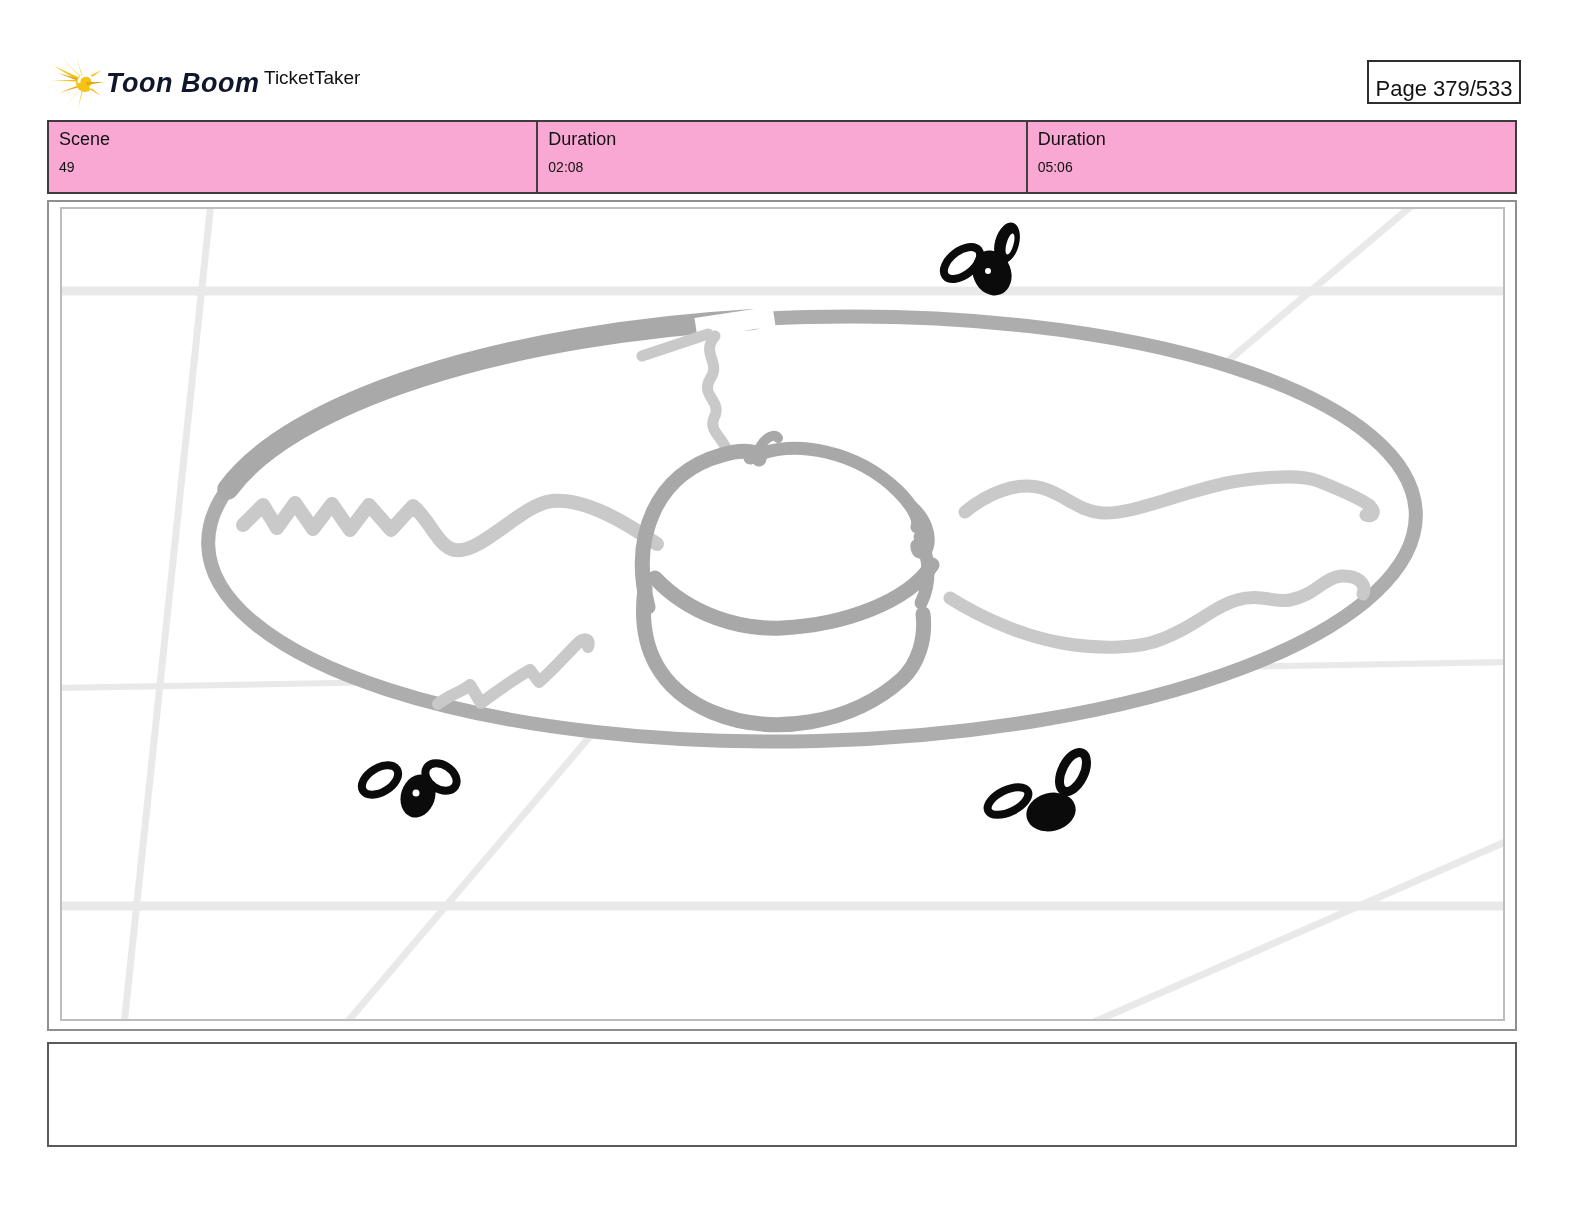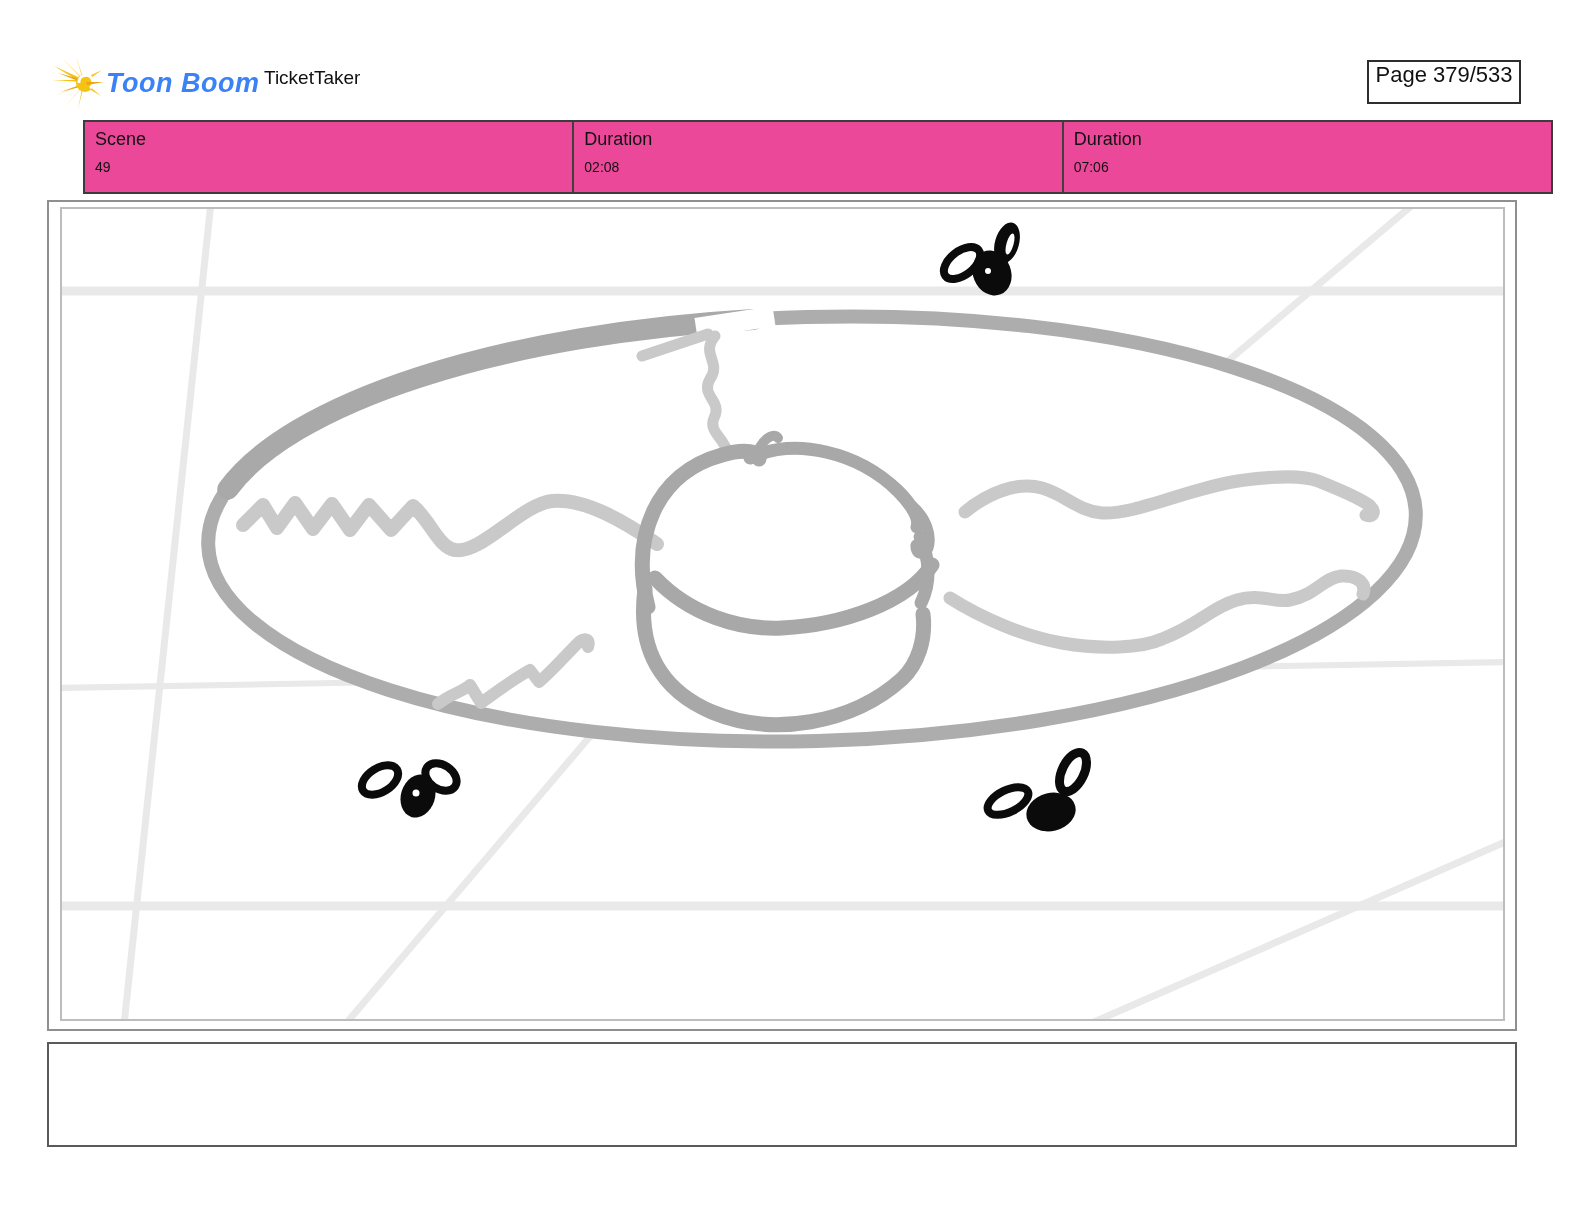--- a/index.html
+++ b/index.html
@@ -4,29 +4,29 @@
 <style>
   html,body{margin:0;padding:0;background:#ffffff;}
   .page{position:relative;width:1584px;height:1224px;background:#ffffff;overflow:hidden;
         font-family:"Liberation Sans",sans-serif;color:#1a1a1a;}
 
   
   .header{position:absolute;left:0;top:0;width:1584px;height:118px;}
   .logo{position:absolute;left:52px;top:56px;width:200px;height:54px;}
   .logo svg{position:absolute;left:0;top:0;}
   .brand{position:absolute;left:54px;top:12px;font-size:27px;font-weight:bold;font-style:italic;
-         color:#3b82f6;letter-spacing:.5px;white-space:nowrap;text-align:center;}
+         color:#0f172a;letter-spacing:.5px;white-space:nowrap;text-align:center;}
   .title{position:absolute;left:264px;top:67px;font-size:19px;color:#111;}
   .pagebox{position:absolute;left:1367px;top:60px;width:154px;height:44px;border:2px solid #2e2e2e;
-           box-sizing:border-box;display:flex;align-items:flex-start;justify-content:center;}
+           box-sizing:border-box;display:flex;align-items:flex-end;justify-content:center;}
   .pagebox span{font-size:22px;color:#111;}
 
   
   .info{position:absolute;left:47px;top:120px;width:1470px;height:74px;display:flex;
-        border:2px solid #3c3c3c;box-sizing:border-box;background:#ec4899;margin-left:36px;}
+        border:2px solid #3c3c3c;box-sizing:border-box;background:#f9a8d4;}
   .cell{flex:1;border-left:2px solid #404040;box-sizing:border-box;padding:7px 0 0 10px;}
   .cell:first-child{border-left:none;}
   .cell .lbl{display:block;font-size:18px;color:#111;}
   .cell .val{display:block;font-size:14px;color:#111;margin-top:9px;}
 
   
   .panel{position:absolute;left:47px;top:200px;width:1470px;height:831px;
          border:2px solid #8f8f8f;box-sizing:border-box;background:#fff;}
   .panel-inner{position:absolute;left:11px;top:5px;width:1445px;height:814px;
          border:2px solid #bdbdbd;box-sizing:border-box;overflow:hidden;background:#fff;}
@@ -74,21 +74,21 @@
     <div class="cell">
       <span class="lbl">Scene</span>
       <span class="val">49</span>
     </div>
     <div class="cell">
       <span class="lbl">Duration</span>
       <span class="val">02:08</span>
     </div>
     <div class="cell">
       <span class="lbl">Duration</span>
-      <span class="val">07:06</span>
+      <span class="val">05:06</span>
     </div>
   </div>
 
   <div class="panel">
     <div class="panel-inner">
       <svg width="1445" height="814" viewBox="0 0 1445 814">
 
         <g stroke="#E9E9E9" fill="none">
           <path d="M -5,84 H 1450" stroke-width="9"></path>
           <path d="M -5,481 L 1450,455" stroke-width="6"></path>

